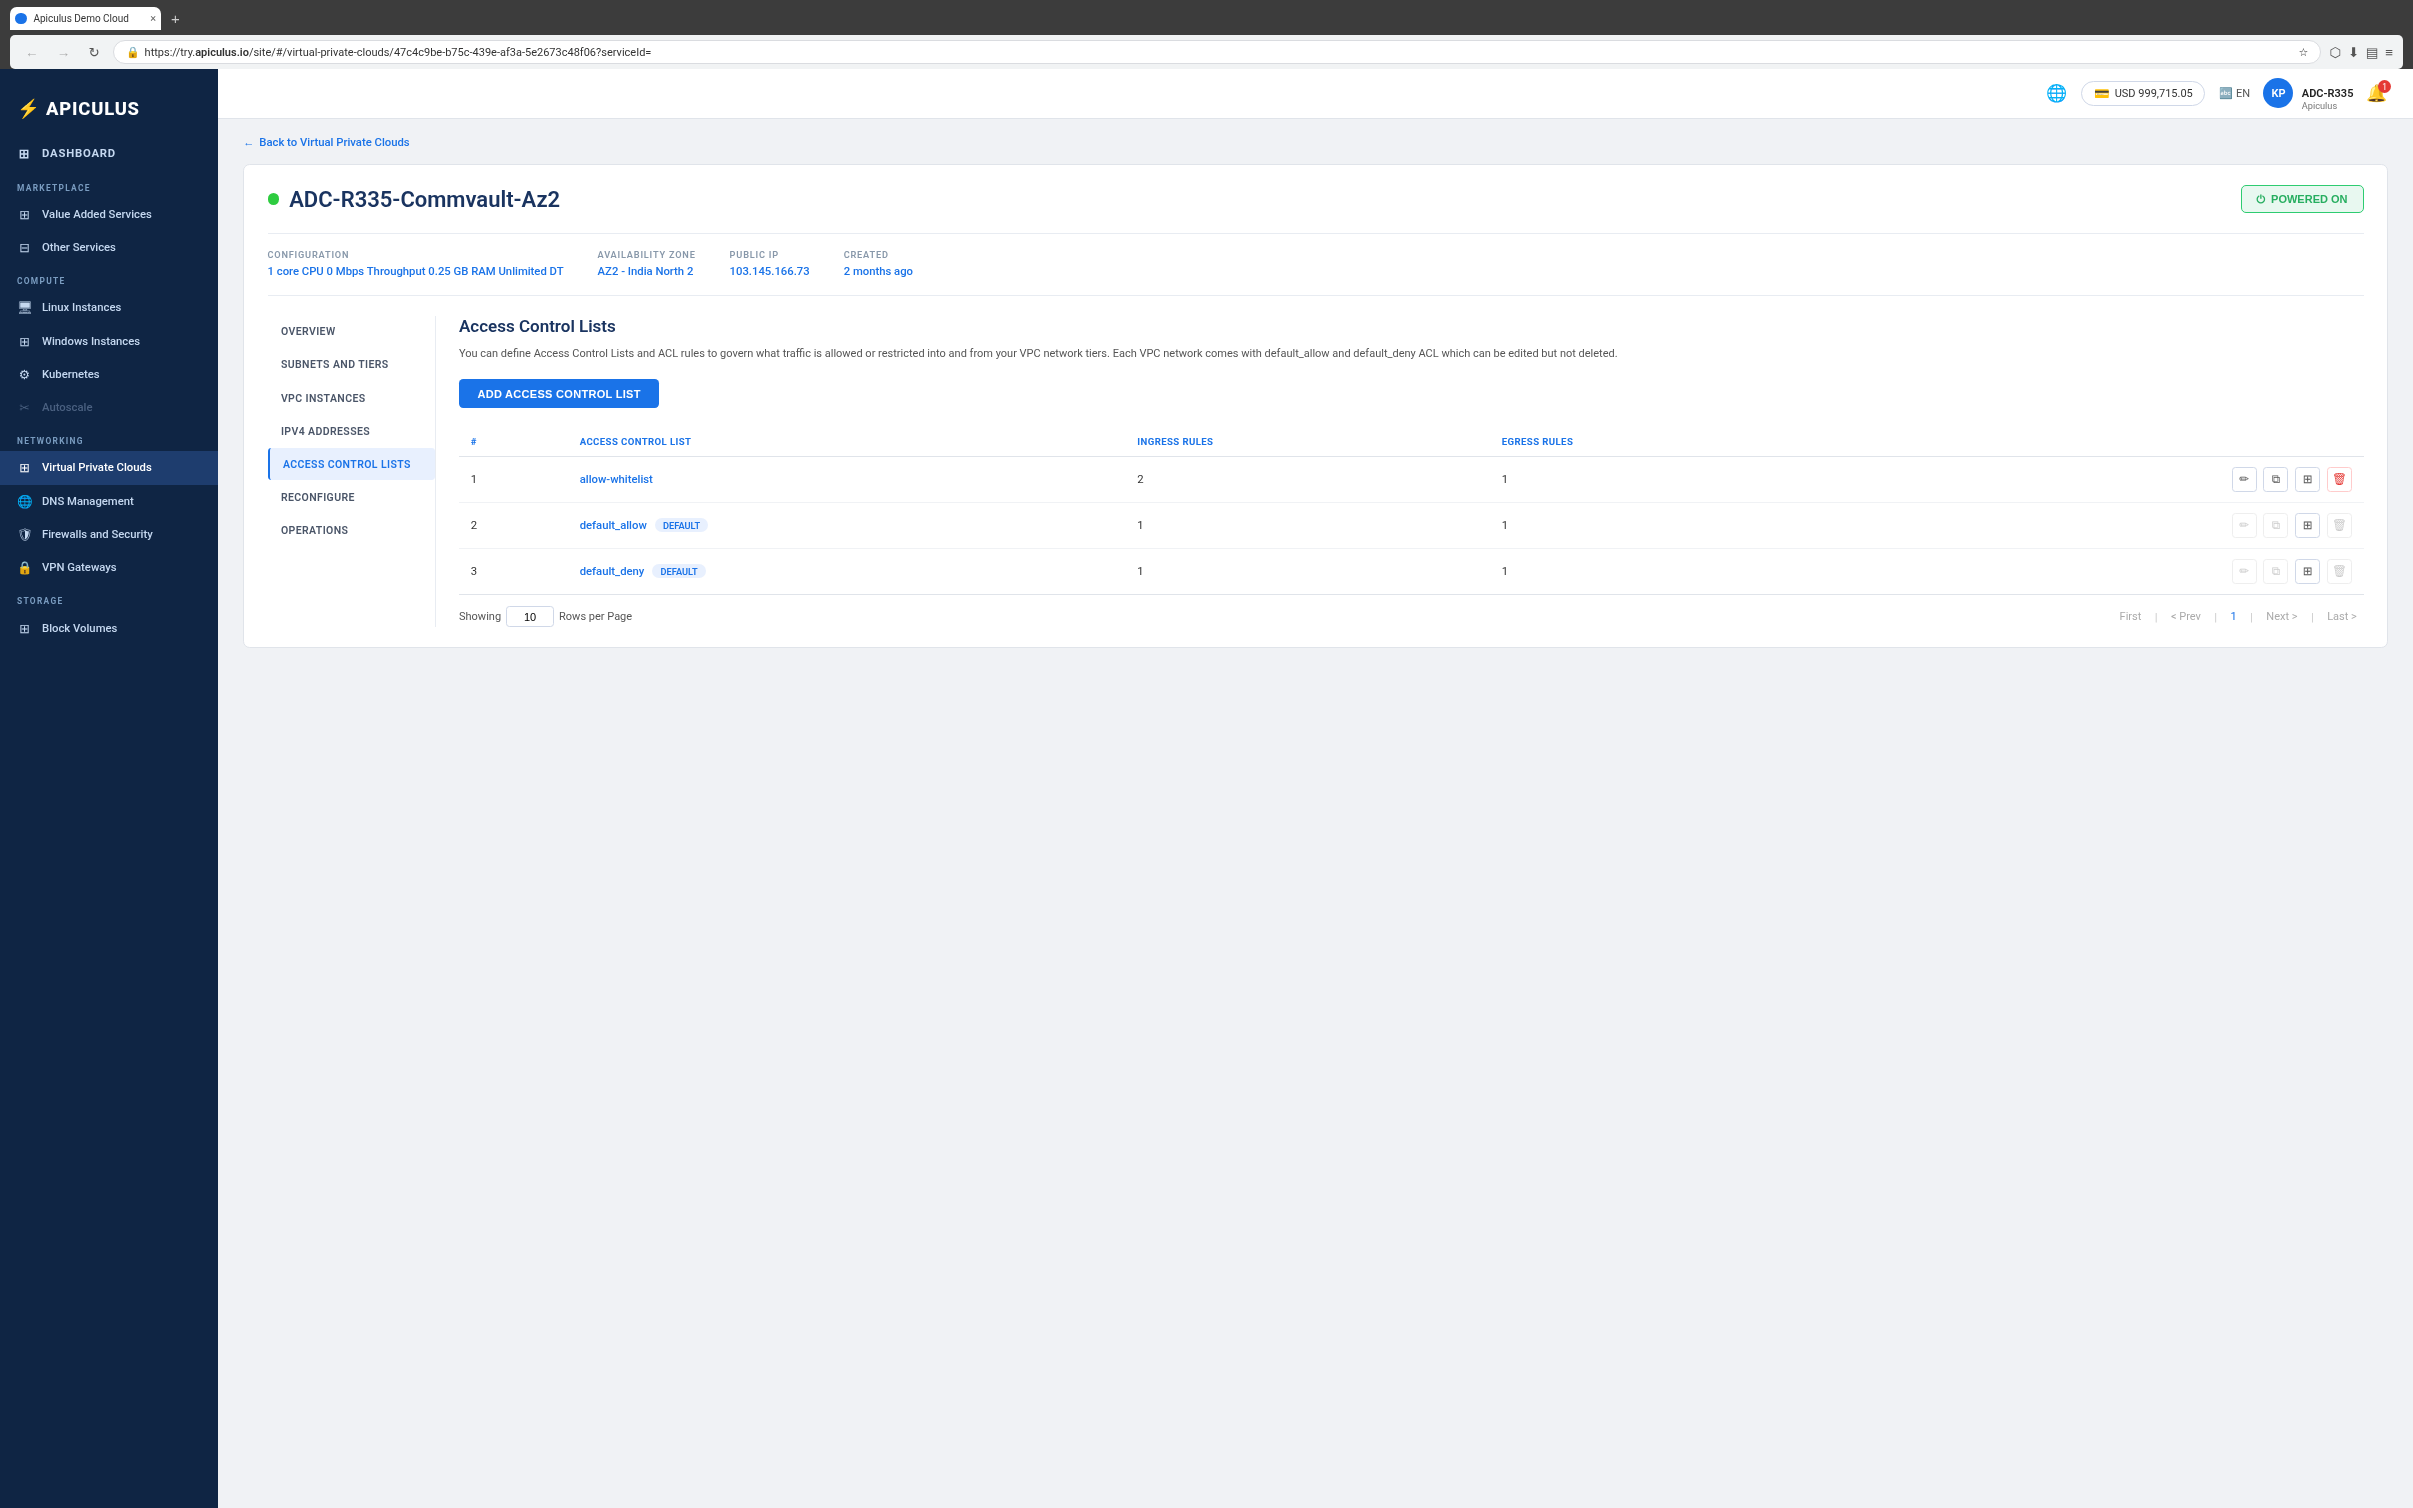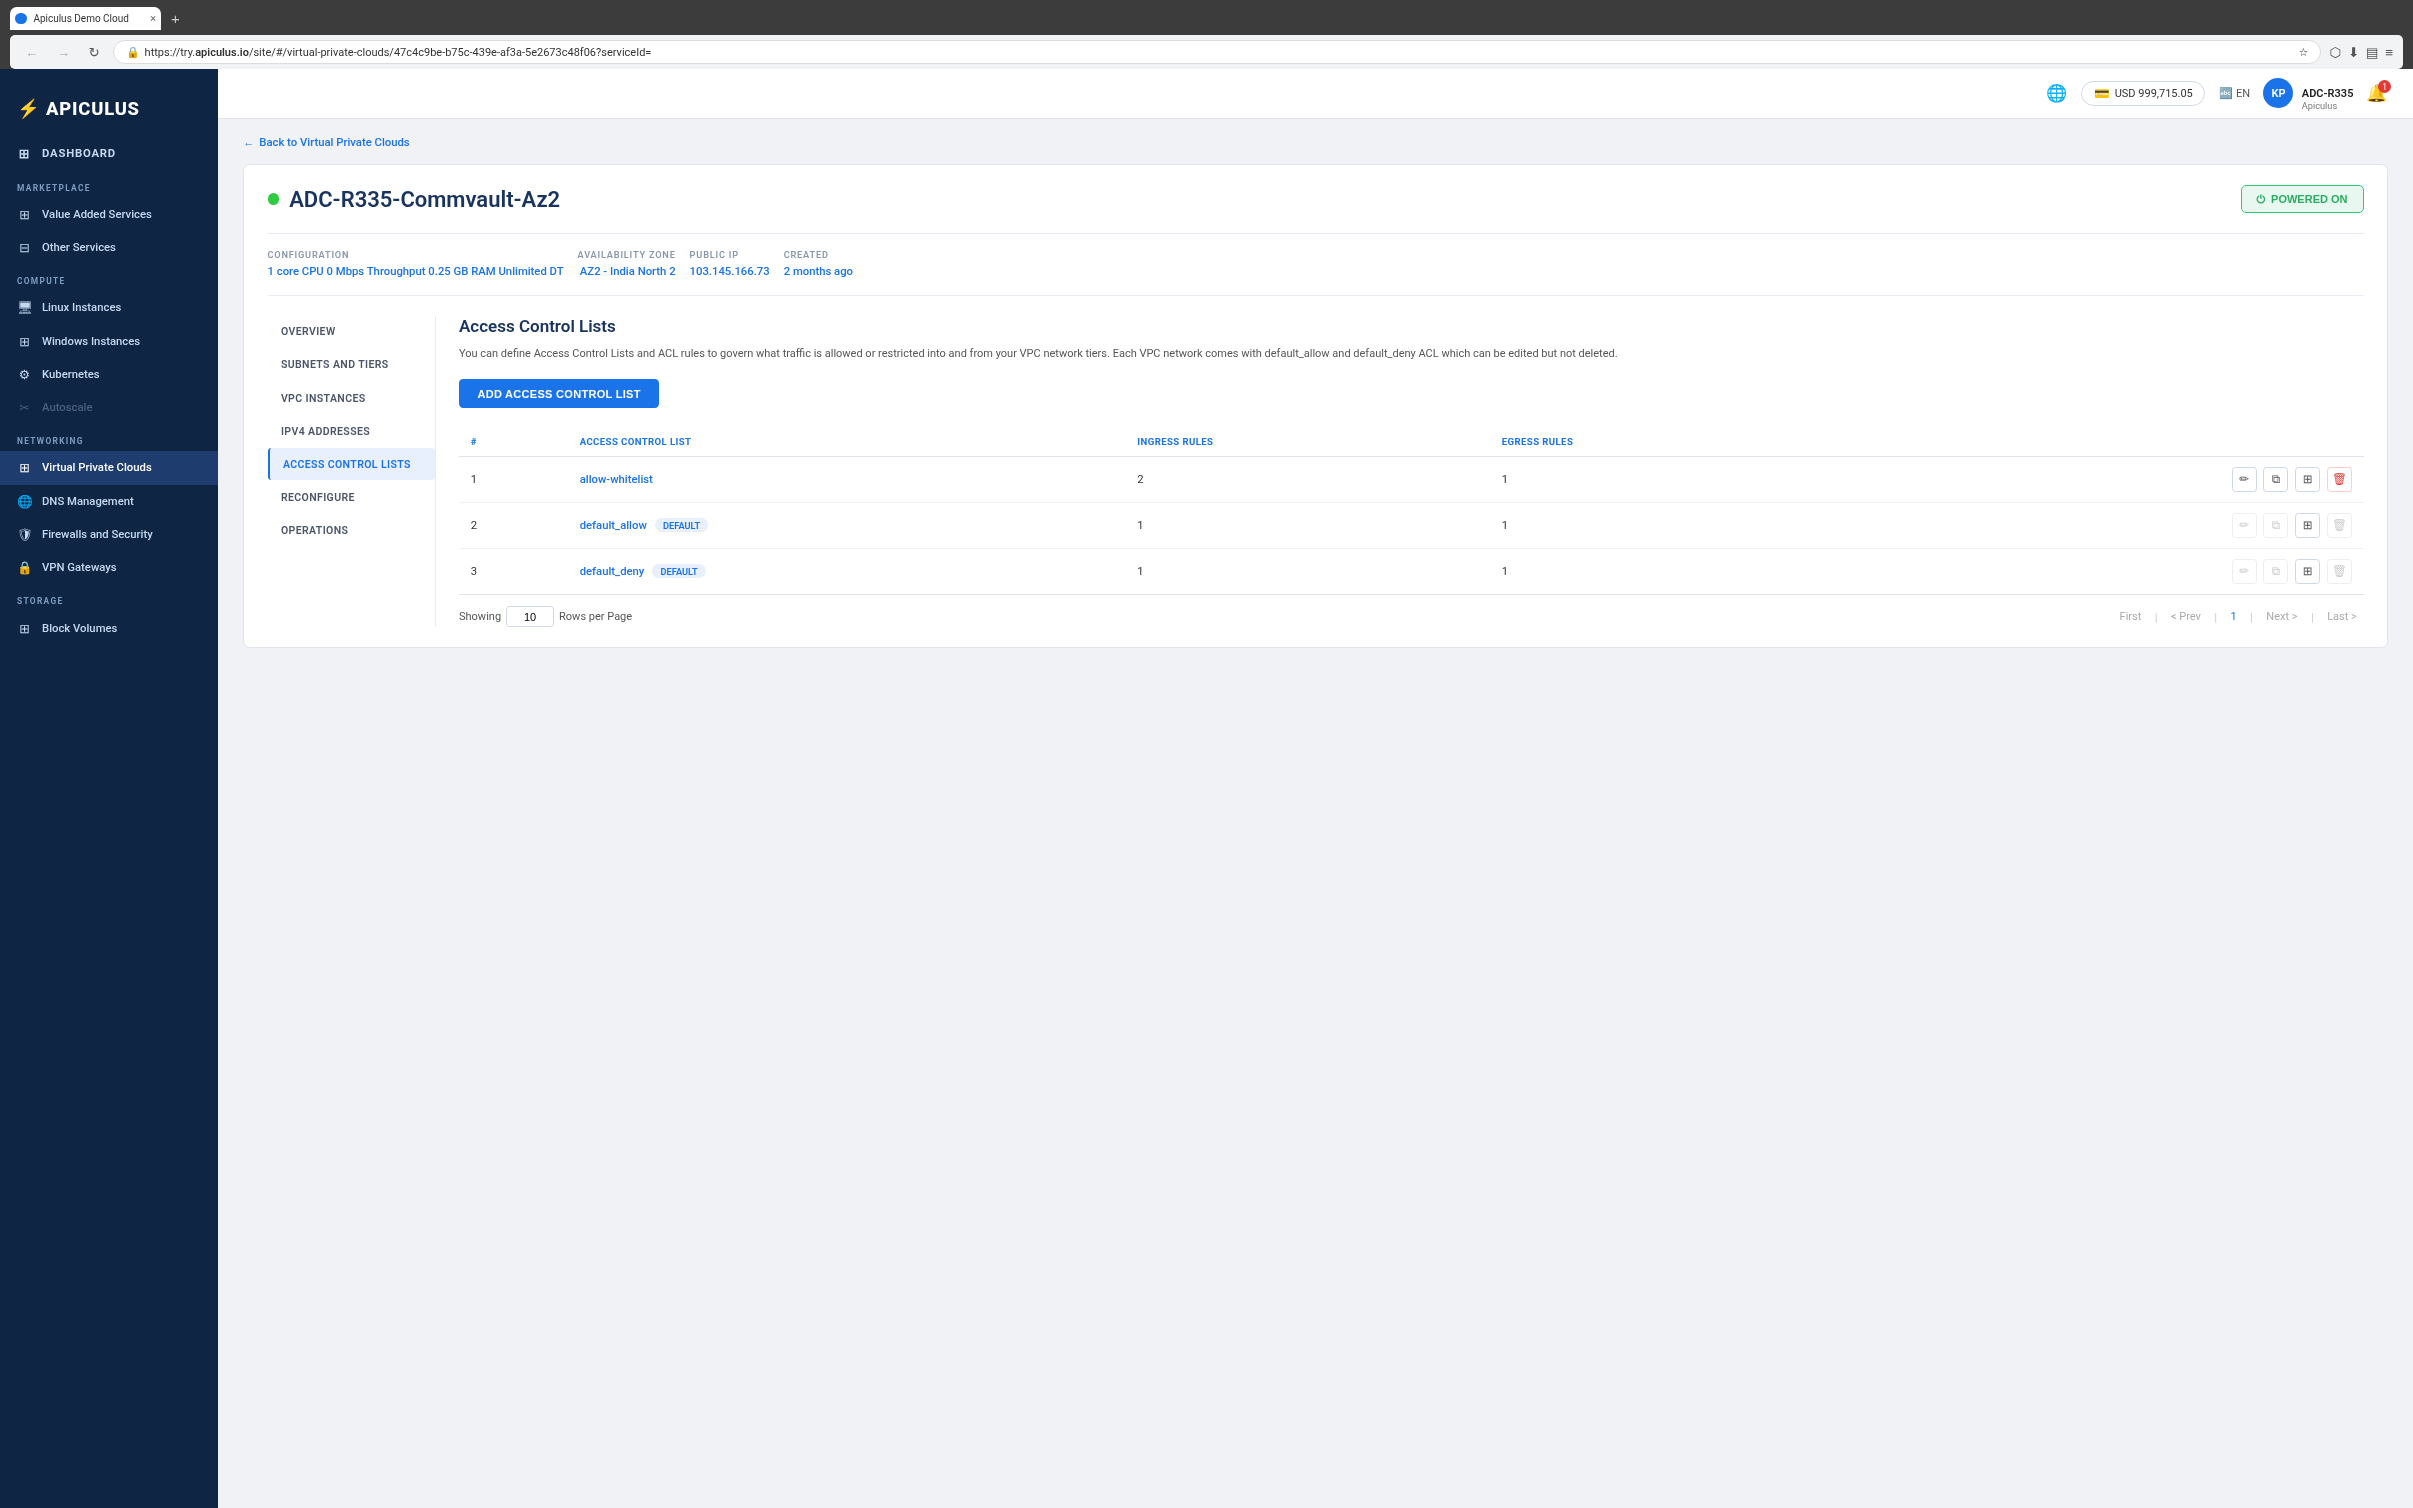--- a/index.html
+++ b/index.html
@@ -62,24 +62,24 @@
     .card { background: #fff; border-radius: 6.7px; border: 0.8px solid #e0e4ea; padding: 20px 23.5px; }
 
     
     .instance-header { display: flex; align-items: center; justify-content: space-between; margin-bottom: 20px; }
     .instance-title { display: flex; align-items: center; gap: 10px; }
     .status-dot { width: 11.7px; height: 11.7px; border-radius: 50%; background: #2ecc40; flex-shrink: 0; }
     .instance-name { font-size: 22px; font-weight: 600; color: #1a3460; }
     .powered-on-btn { background: #e8f8f0; border: 1.3px solid #2ecc71; border-radius: 5px; padding: 6.7px 15px; font-size: 11px; font-weight: 600; color: #27ae60; display: flex; align-items: center; gap: 5.9px; cursor: pointer; }
 
     
-    .instance-meta { display: flex; gap: 14px; padding: 15px 0; border-top: 0.8px solid #e8ecf2; border-bottom: 0.8px solid #e8ecf2; margin-bottom: 20px; }
+    .instance-meta { display: flex; gap: 34px; padding: 15px 0; border-top: 0.8px solid #e8ecf2; border-bottom: 0.8px solid #e8ecf2; margin-bottom: 20px; }
     .meta-item { display: flex; flex-direction: column; gap: 4.2px; }
     .meta-label { font-size: 9.2px; font-weight: 600; color: #8898aa; letter-spacing: 0.8px; text-transform: uppercase; }
-    .meta-value { font-size: 11.3px; color: #1a73e8; font-weight: 500; line-height: 1.4; text-align: right; }
+    .meta-value { font-size: 11.3px; color: #1a73e8; font-weight: 500; line-height: 1.4; }
 
     
     .content-layout { display: flex; gap: 0; }
 
     
     .left-nav { width: 168px; flex-shrink: 0; border-right: 0.8px solid #e8ecf2; padding-right: 0; }
     .left-nav-item { padding: 9.2px 13.4px; font-size: 10.5px; font-weight: 600; letter-spacing: 0.4px; color: #4a5568; cursor: pointer; text-transform: uppercase; border-radius: 3.4px; margin-bottom: 1.7px; }
     .left-nav-item.active { background: #e8f0fe; color: #1a73e8; border-left: 2.5px solid #1a73e8; }
 
     

